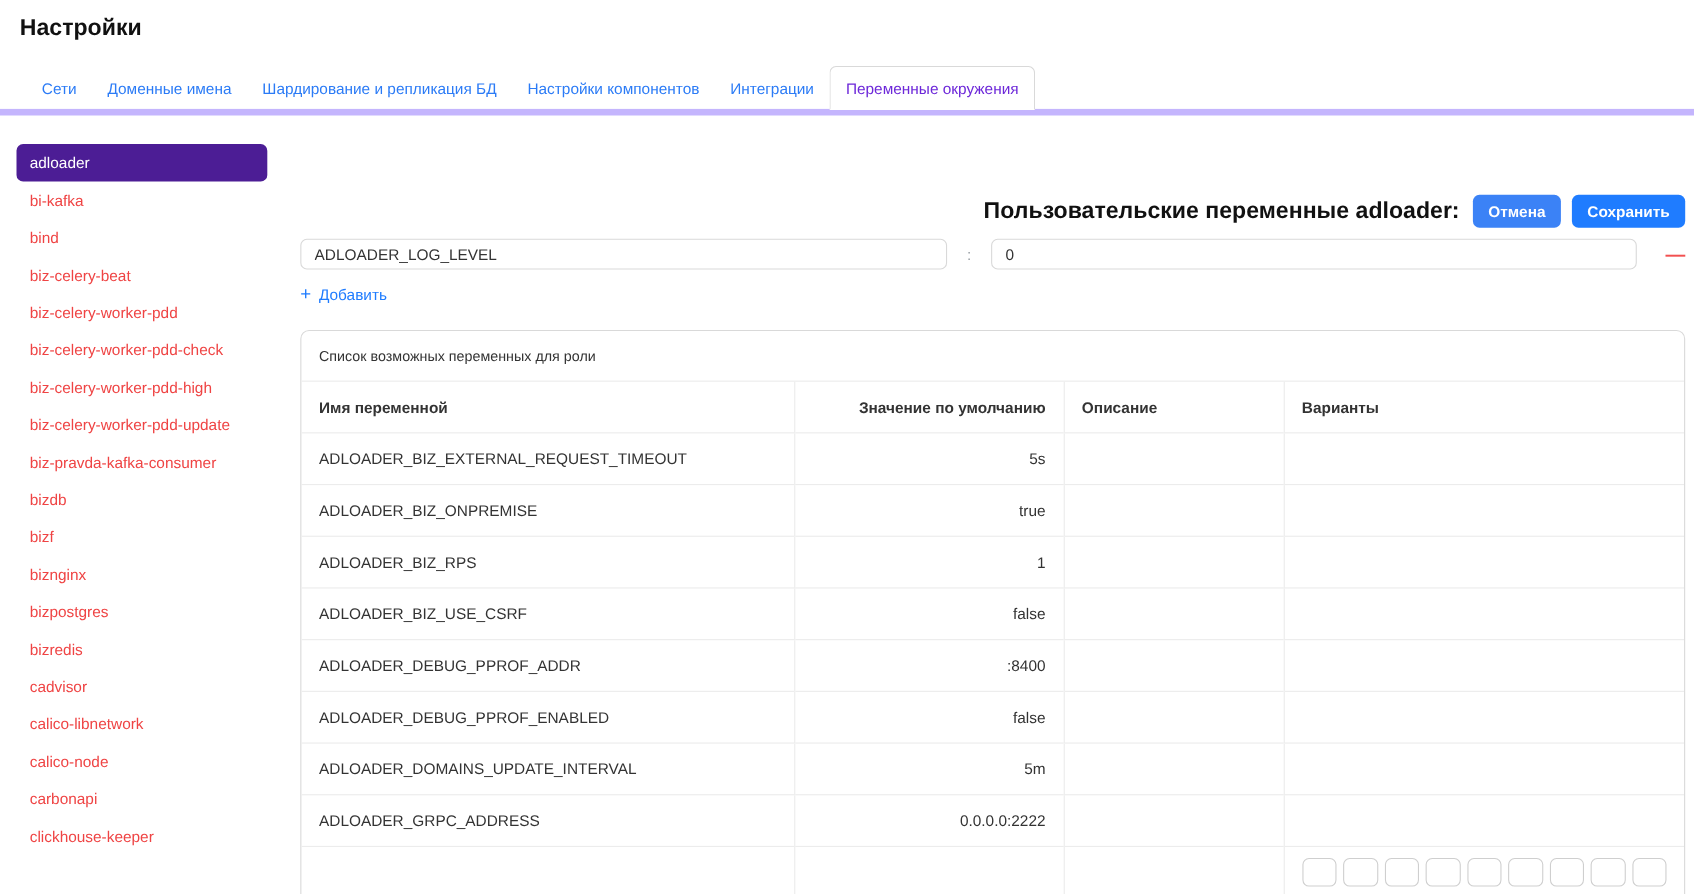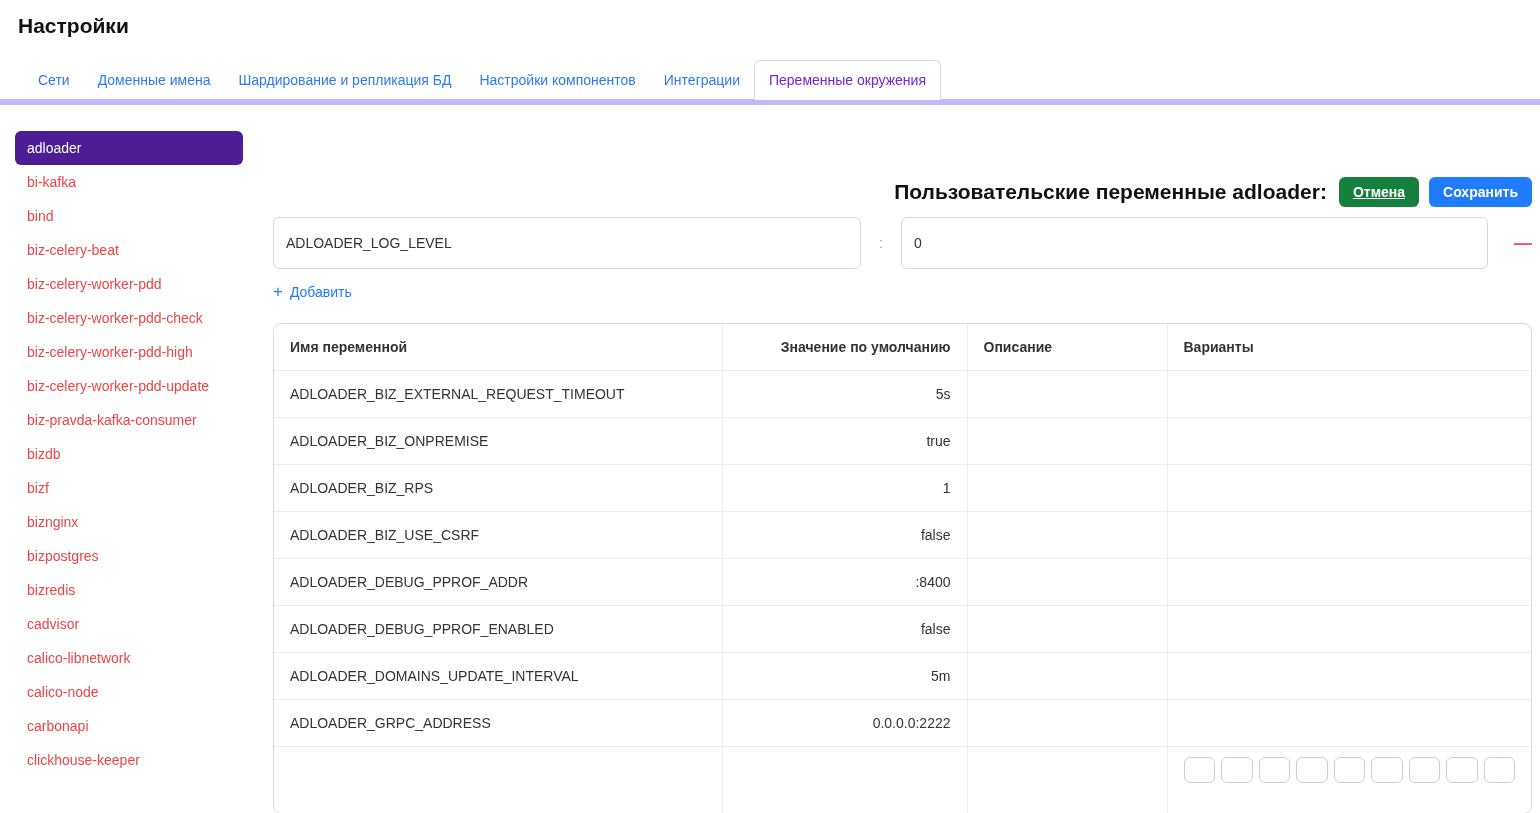--- a/index.html
+++ b/index.html
@@ -87,30 +87,30 @@
   .btn {
     border: none;
     border-radius: 6px;
     color: #fff;
     font-size: 14px;
     font-weight: 600;
     padding: 7px 14px;
     cursor: pointer;
     font-family: inherit;
   }
-  .btn-cancel { background: #15803d; text-decoration: underline; }
+  .btn-cancel { background: #3b82f6; }
   .btn-save   { background: #1f7cff; }
   
   .var-row {
     display: flex;
     align-items: center;
     margin-top: 10px;
   }
   .var-input {
-    height: 52px;
+    height: 28px;
     border: 1px solid #d9d9d9;
     border-radius: 6px;
     font-size: 14px;
     color: #333;
     padding: 0 12px;
     font-family: inherit;
     outline: none;
   }
   .var-input.name-input  { width: 588px; flex-shrink: 0; }
   .var-input.value-input { flex: 1; }
@@ -244,20 +244,21 @@
       <input class="var-input value-input" type="text" value="0" style="">
       <span class="remove-variable">—</span>
     </div>
 
     <div class="add-link">
       <span class="plus-icon">+</span>
       <span>Добавить</span>
     </div>
 
     <section class="card">
+      <div class="card-caption">Список возможных переменных для роли</div>
       <table class="vars-table">
         <colgroup>
           <col style="width:448px">
           <col style="width:245px">
           <col style="width:200px">
           <col>
         </colgroup>
         <thead>
           <tr>
             <th>Имя переменной</th>

